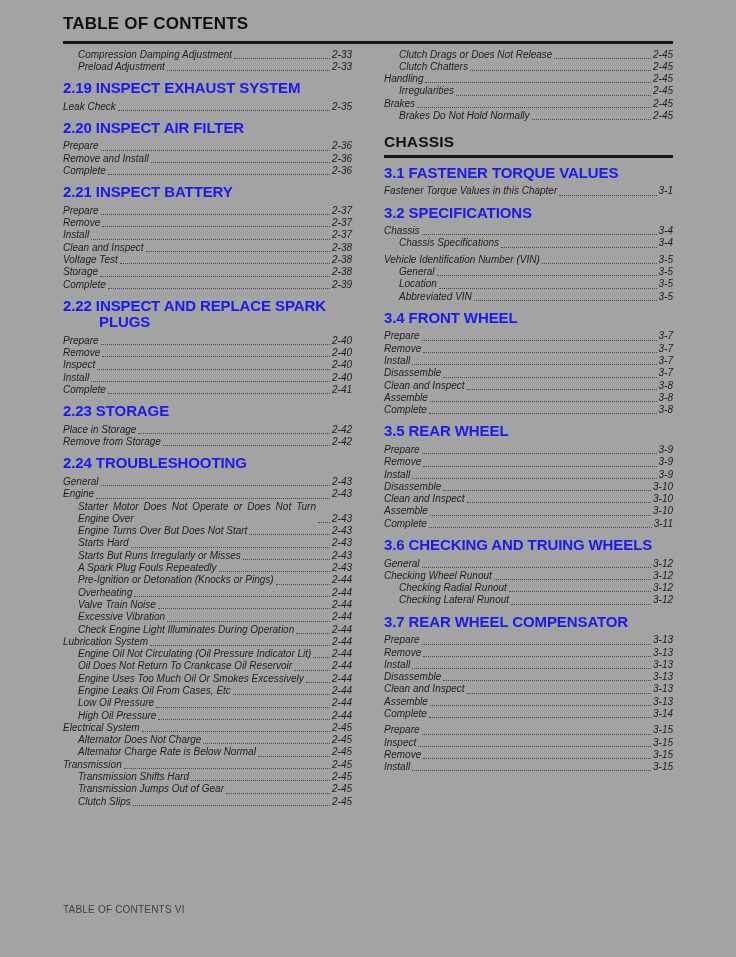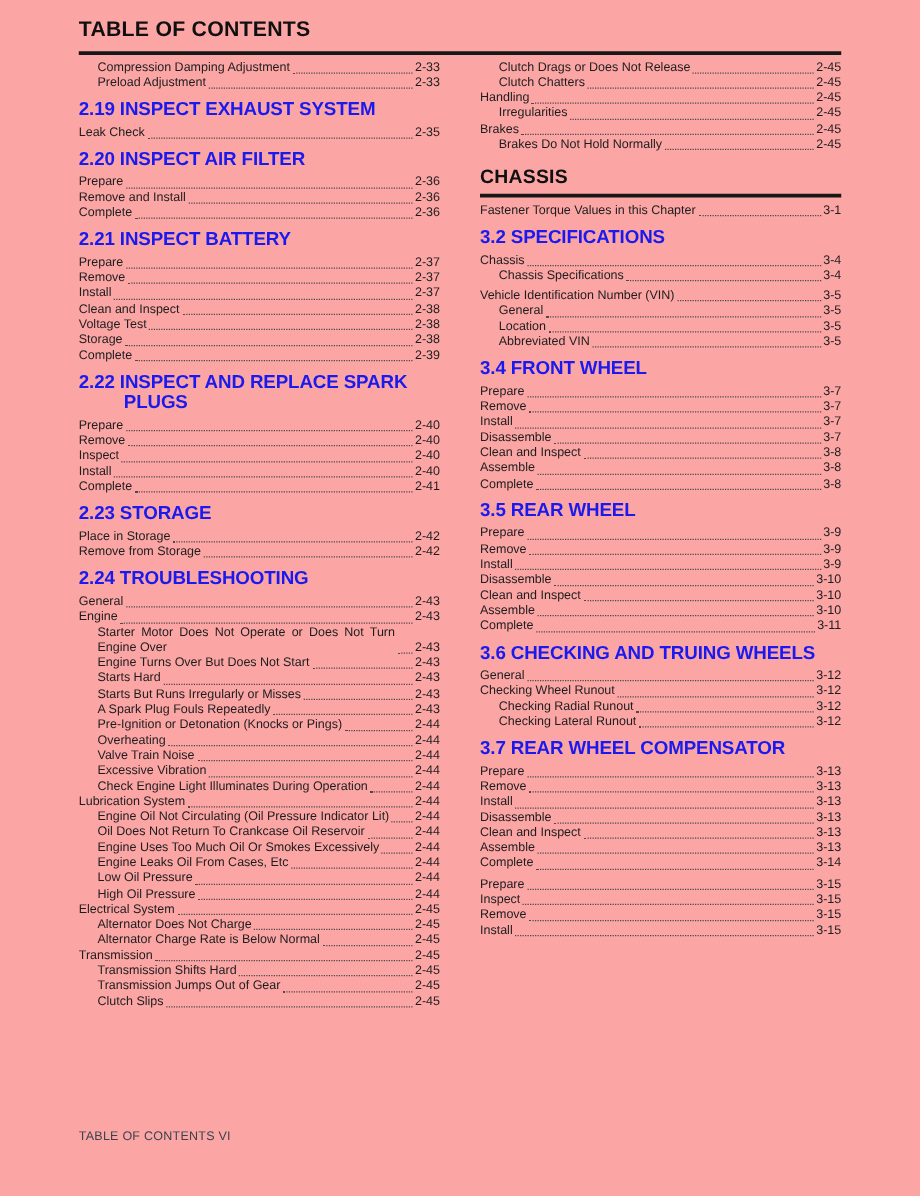--- a/index.html
+++ b/index.html
@@ -1,19 +1,19 @@
 <!DOCTYPE html>
 <html><head>
 <meta charset="utf-8">
 <style>
   html,body { margin:0; padding:0; background:#ffffff; }
   .page {
     position:relative;
     width:736px; height:957px;
-    background:#fca5a5;
+    background:#a3a3a3;
     font-family:"Liberation Sans", sans-serif;
     color:#1d1d1d;
     overflow:hidden;
     box-sizing:border-box;
   }
   .inner { padding:14px 63px 0 63px; }
   .doc-title {
     margin:0;
     font-size:17px;
     font-weight:bold;
@@ -40,21 +40,21 @@
   .chapter { margin-top:10px; }
   .chapter-label {
     font-size:15.5px;
     font-weight:bold;
     color:#101010;
     letter-spacing:0.2px;
     line-height:19px;
   }
   .chapter-rule { height:2.5px; background:#171717; margin:4px 0 5px 0; }
 
-  .entries { margin:2px 0 4px 0; }
+  .entries { margin:2px 0 4px 0;font-style:italic; }
   .entry {
     display:flex;
     align-items:flex-end;
     font-size:10px;
     line-height:12.3px;
     color:#1d1d1d;
   }
   .entry.lvl1 { padding-left:15px; }
   .e-text { text-align:justify; }
   .leader {
@@ -366,20 +366,21 @@
             <div class="entry lvl1">
               <span class="e-text">Brakes Do Not Hold Normally</span>
               <span class="leader"></span>
               <span class="e-page">2-45</span>
             </div>
           </div>
           <div class="chapter">
             <div class="chapter-label">CHASSIS</div>
             <div class="chapter-rule"></div>
           </div>
+          <div class="section">3.1 FASTENER TORQUE VALUES</div>
           <div class="entries">
             <div class="entry lvl0">
               <span class="e-text">Fastener Torque Values in this Chapter</span>
               <span class="leader"></span>
               <span class="e-page">3-1</span>
             </div>
           </div>
           <div class="section">3.2 SPECIFICATIONS</div>
           <div class="entries">
             <div class="entry lvl0">

